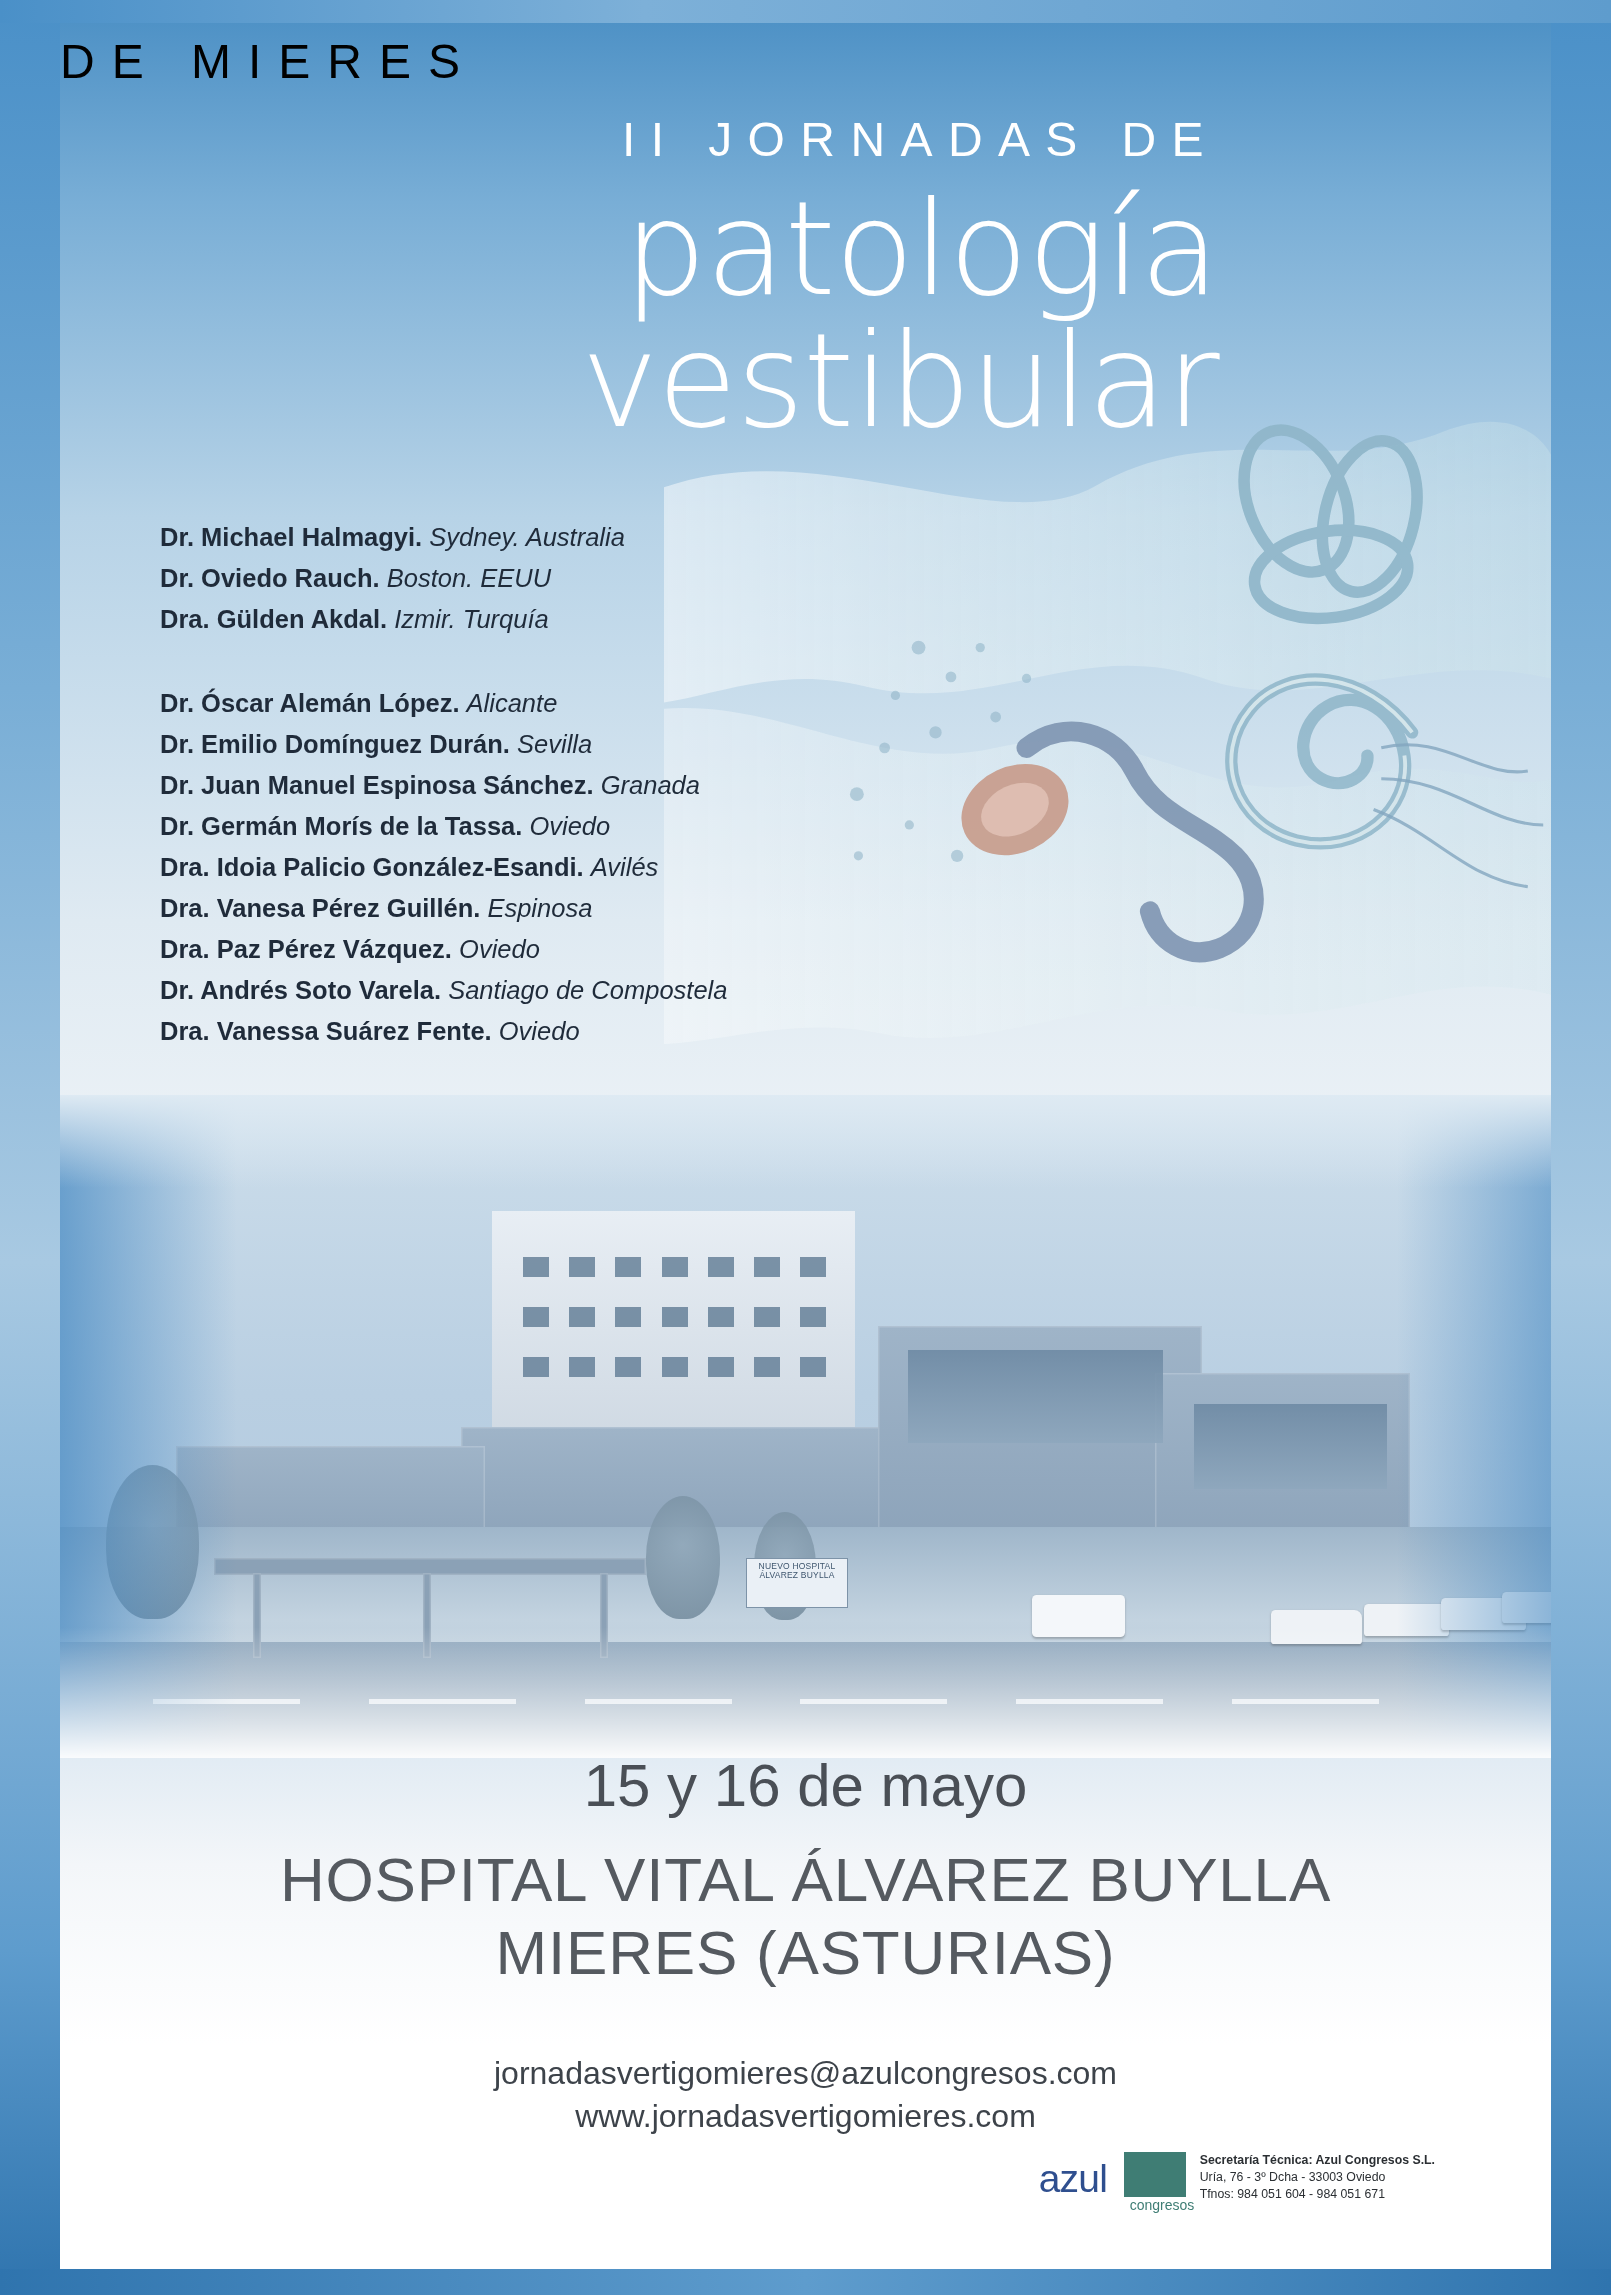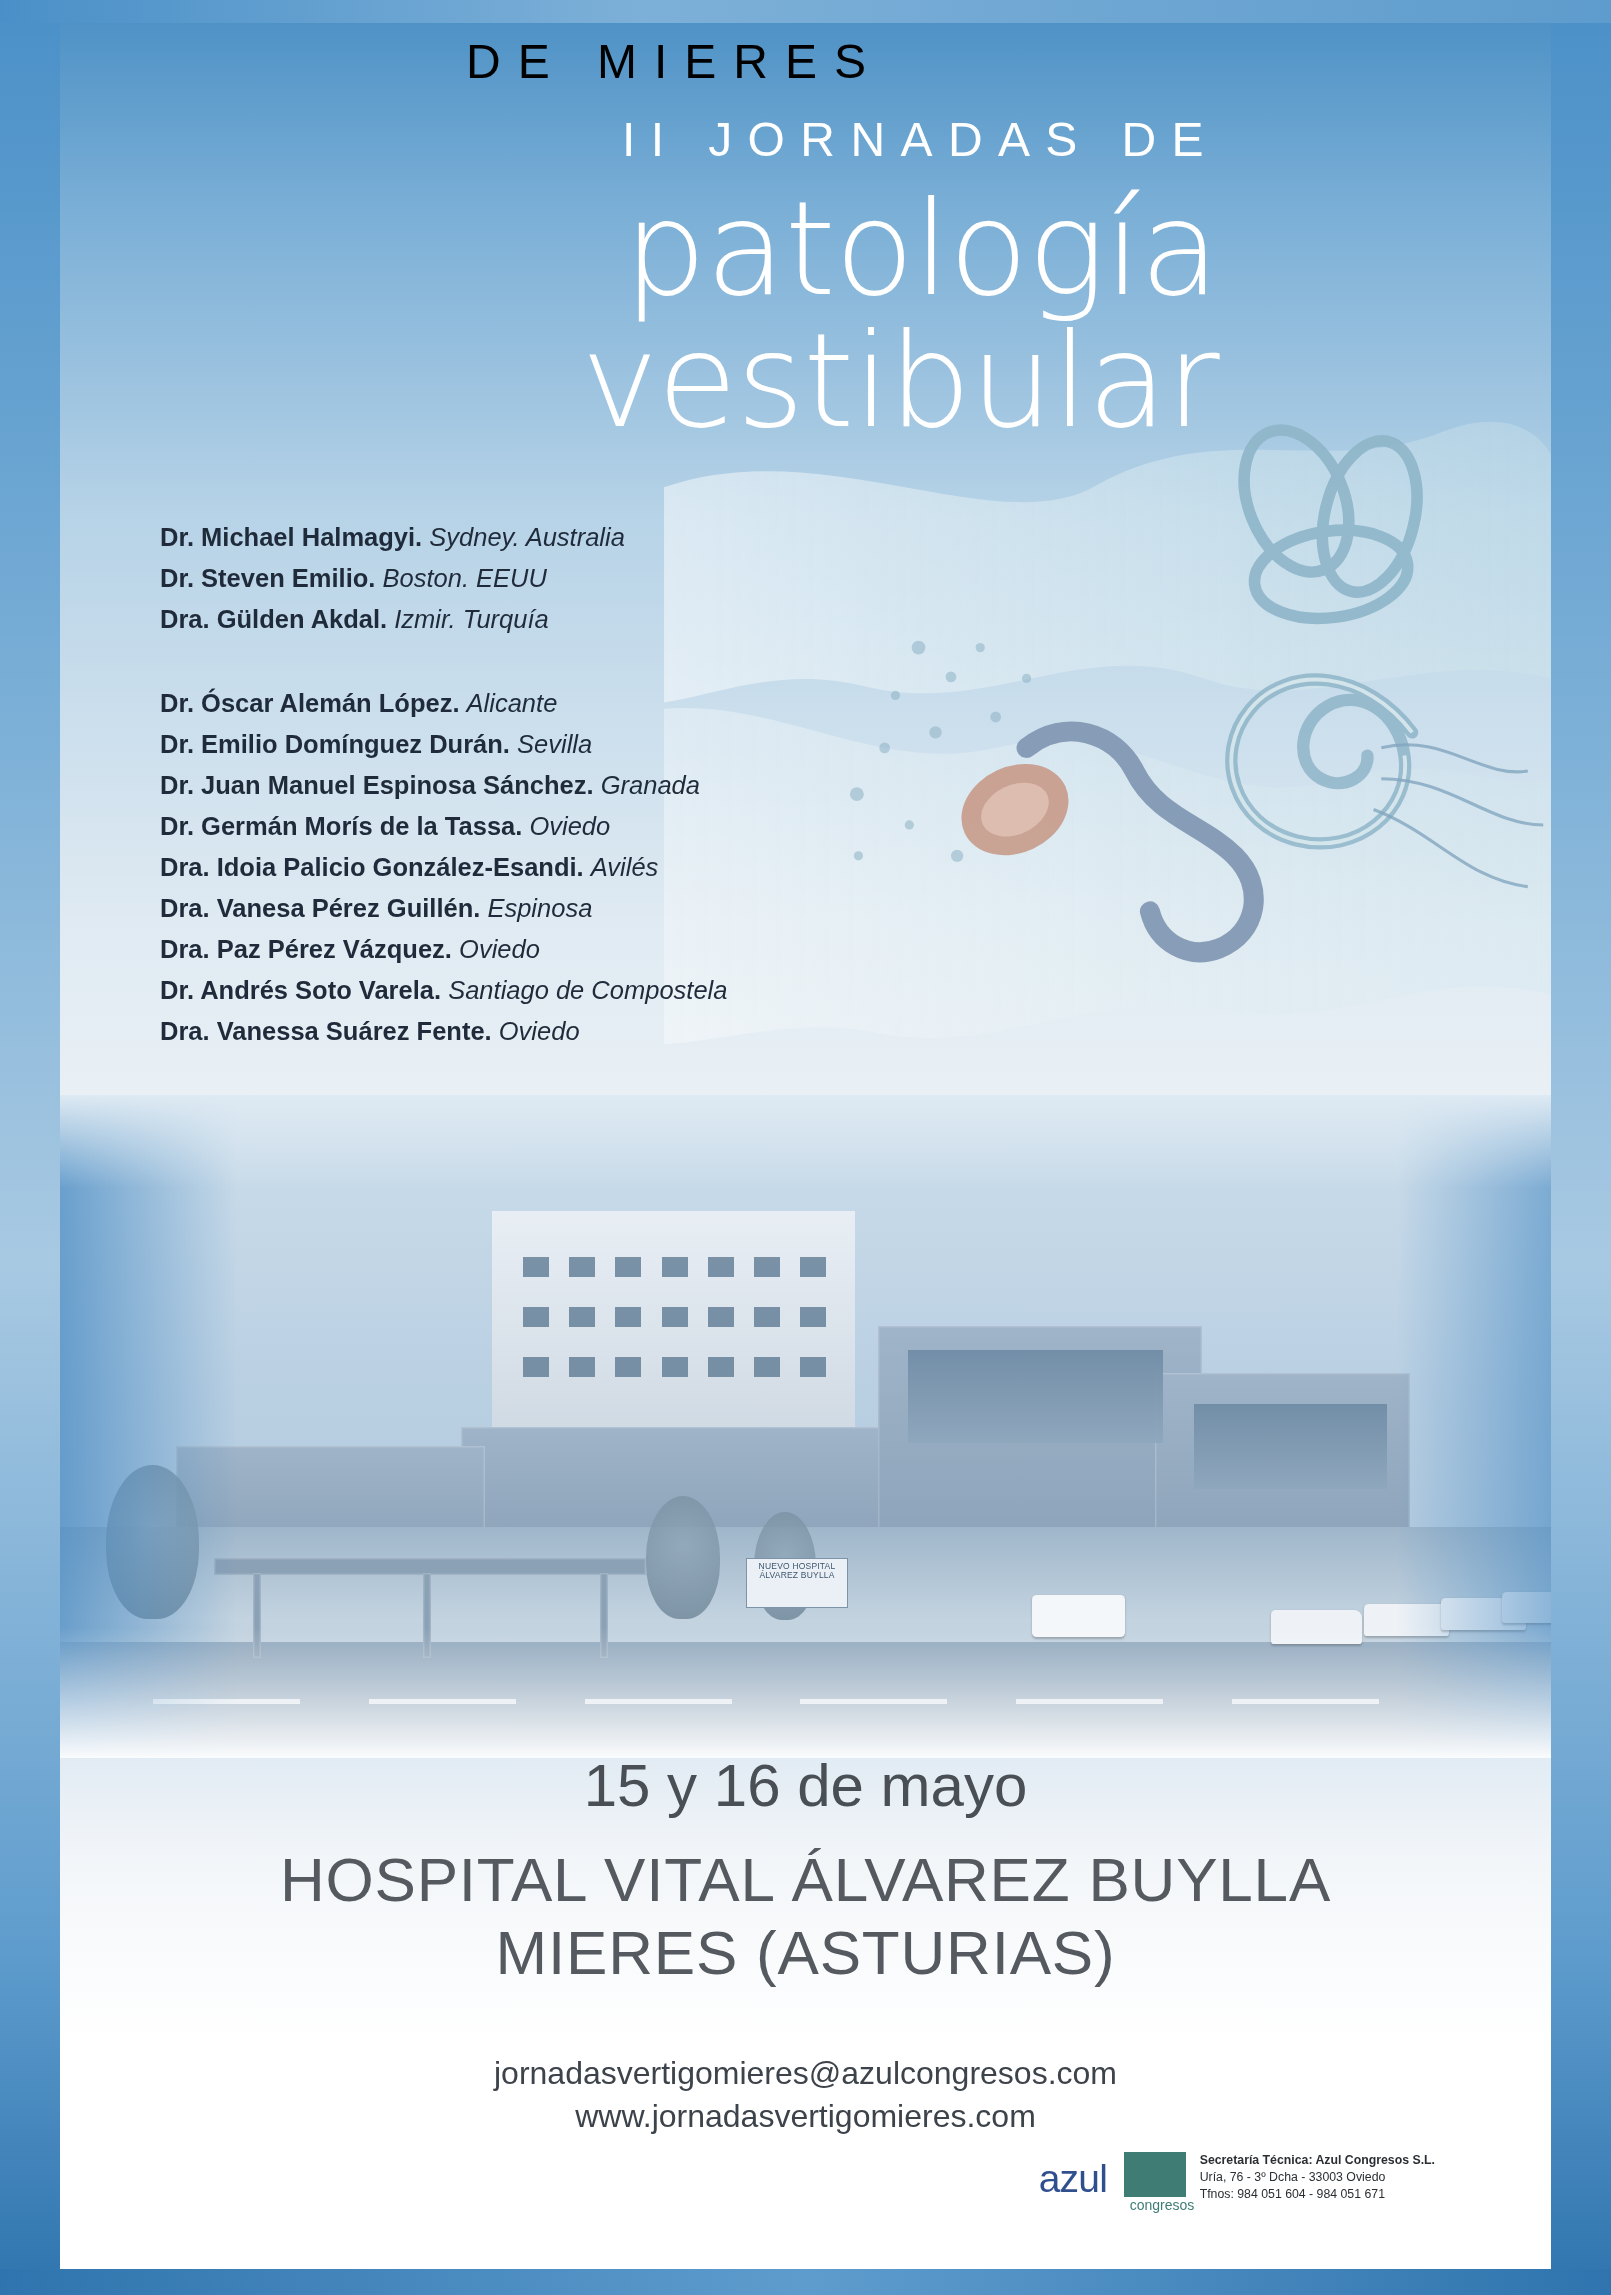--- a/index.html
+++ b/index.html
@@ -47,21 +47,21 @@
   #photo .fade-top{position:absolute;left:0;top:0;width:100%;height:93px;background:linear-gradient(180deg,rgba(222,234,243,1),rgba(222,234,243,0));}
   #photo .fade-bottom{position:absolute;left:0;bottom:0;width:100%;height:131px;background:linear-gradient(180deg,rgba(255,255,255,0),rgba(255,255,255,.97));}
   #photo .tintL{position:absolute;left:0;top:0;width:177px;height:100%;background:linear-gradient(90deg,rgba(74,140,196,.75),rgba(74,140,196,0));}
   #photo .tintR{position:absolute;right:0;top:0;width:154px;height:100%;background:linear-gradient(270deg,rgba(74,140,196,.6),rgba(74,140,196,0));}
 
   
   #title-block{position:absolute;left:0;top:93px;width:1244px;text-align:right;padding-right:85px;box-sizing:border-box;color:#ffffff;}
   #kicker{font-size:48px;letter-spacing:15.4px;font-weight:400;line-height:1;}
   #maintitle{font-size:130px;line-height:1.02;font-weight:300;letter-spacing:-0.8px;margin-top:18.5px;
              font-family:"DejaVu Sans",sans-serif;}
-  #subtitle{font-size:48px;letter-spacing:17px;margin-top:10.8px;text-align:center;padding-right:262px;box-sizing:border-box;}
+  #subtitle{font-size:48px;letter-spacing:17px;margin-top:10.8px;text-align:left;padding-right:262px;box-sizing:border-box;}
 
   
   #speakers{position:absolute;left:100px;top:494px;width:756px;color:#1f2b3a;}
   .spk{font-size:25.5px;line-height:41px;white-space:nowrap;}
   .spk b{font-weight:700;}
   .spk i{font-weight:400;}
   #group2{margin-top:43px;}
 
   
   #dates{position:absolute;left:0;top:1728px;width:1491px;text-align:center;color:#4a4f56;font-size:60px;font-weight:300;}
@@ -233,21 +233,21 @@
     </div>
     <div id="subtitle">DE MIERES</div>
 
     <div id="speakers">
       <div id="group1">
         <div class="spk">
           <b>Dr. Michael Halmagyi.</b>
           <i>Sydney. Australia</i>
         </div>
         <div class="spk">
-          <b>Dr. Steven Emilio.</b>
+          <b>Dr. Oviedo Rauch.</b>
           <i>Boston. EEUU</i>
         </div>
         <div class="spk">
           <b>Dra. Gülden Akdal.</b>
           <i>Izmir. Turquía</i>
         </div>
       </div>
 
       <div id="group2">
         <div class="spk">

